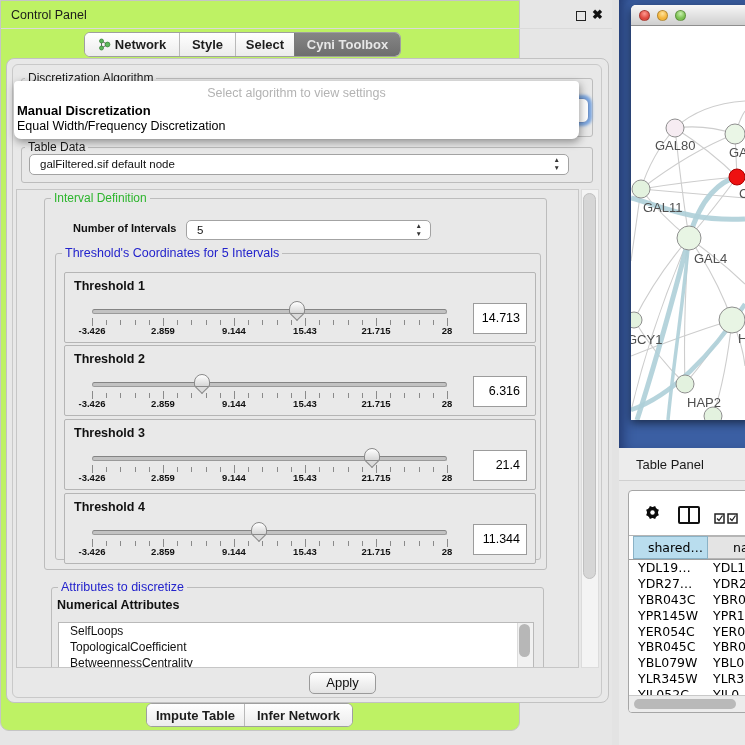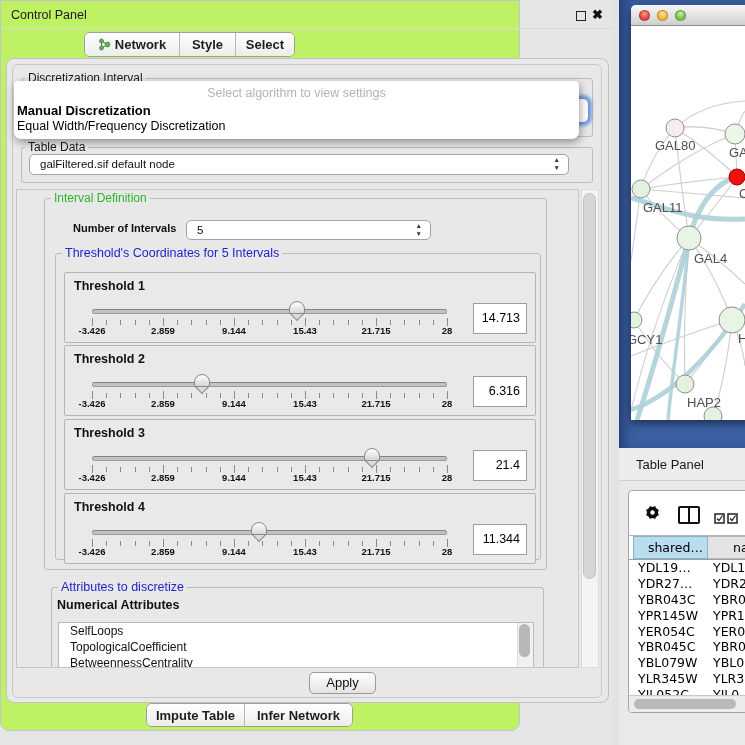--- a/index.html
+++ b/index.html
@@ -130,27 +130,30 @@
             <circle cx="9.5" cy="6.5" r="2.4" fill="#5cb85c" stroke="#2e7d2e" stroke-width=".7"></circle>
           </svg>
           <span>Network</span>
         </div>
         <div class="seg" style="width: 56px;">
           <span>Style</span>
         </div>
         <div class="seg" style="width: 59px;">
           <span>Select</span>
         </div>
+        <div class="seg sel" style="width: 106px;">
+          <span>Cyni Toolbox</span>
+        </div>
       </div>
 
     <div class="abs" id="panelA"></div>
     <div class="abs" id="panelB"></div>
 
     <div class="abs groupbox" id="algo-group" style="left:20px;top:77px;width:572px;height:59px;"></div>
-    <div class="grouplabel" style="left:24px;top:70px;">Discretization Interval</div>
+    <div class="grouplabel" style="left:24px;top:70px;">Discretization Algorithm</div>
     <div class="abs" id="algo-combo"></div>
 
     <div class="abs groupbox" id="td-group" style="left:20px;top:146px;width:572px;height:36px;"></div>
     <div class="grouplabel" style="left:24px;top:139px;">Table Data</div>
     <div class="abs combo" id="td-combo" style="left:28px;top:153px;width:540px;height:21px;">
       <span class="val">galFiltered.sif default node</span>
       <span class="arrows">▲<br>▼</span>
     </div>
 
     <div class="abs" id="viewport">

